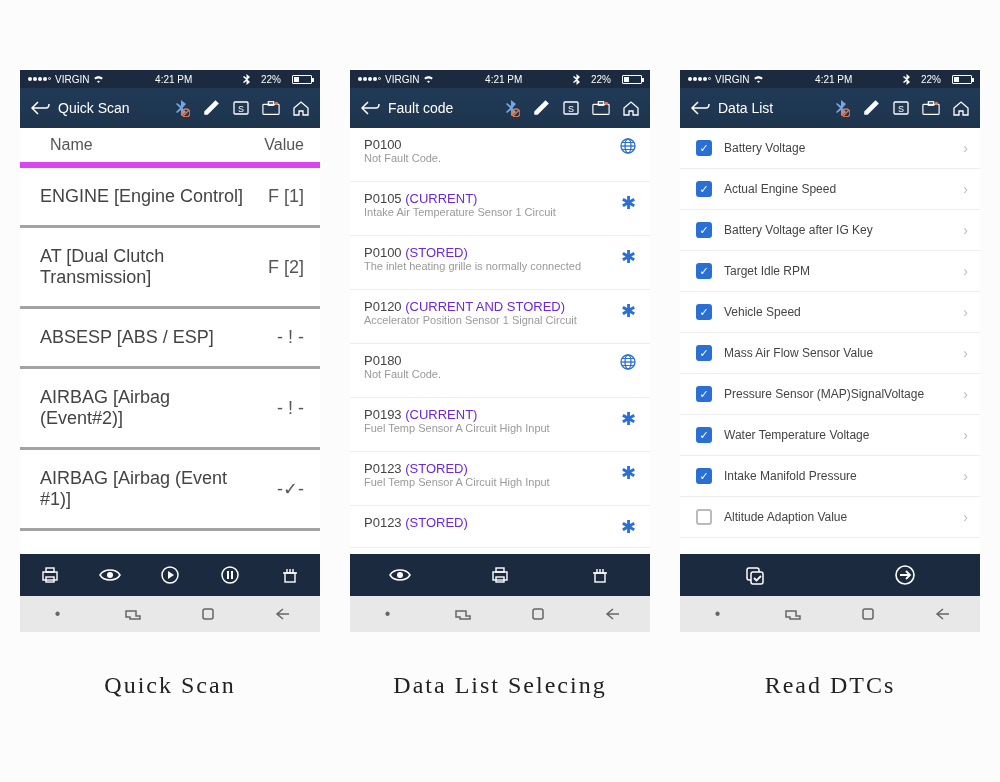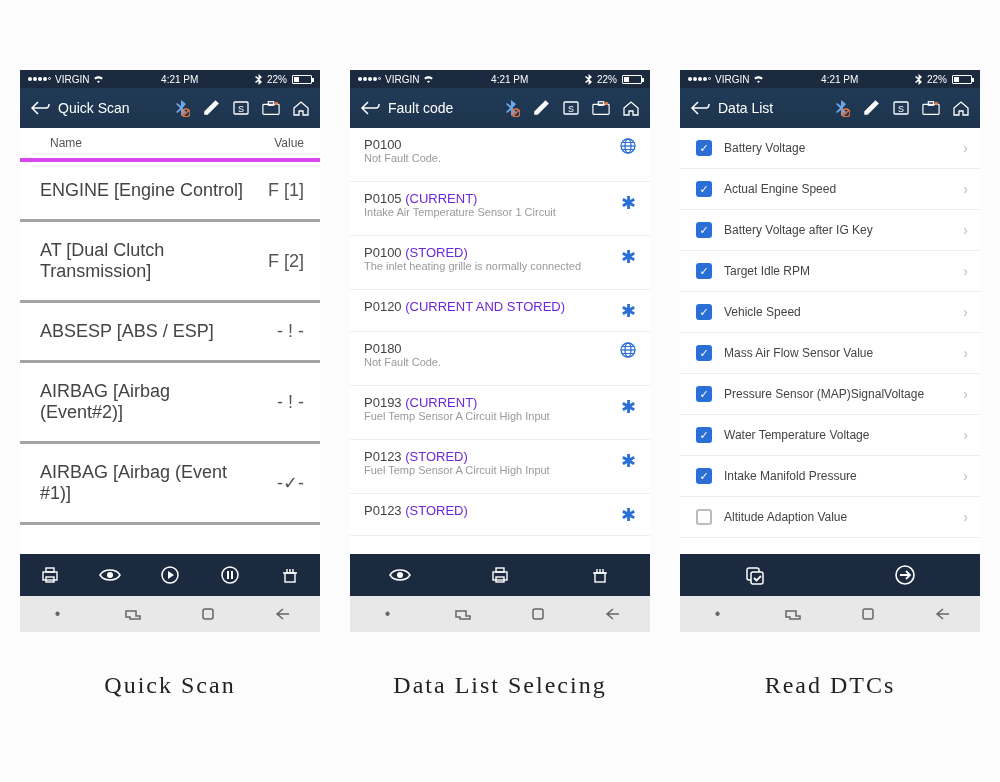--- a/index.html
+++ b/index.html
@@ -1,32 +1,32 @@
 <!DOCTYPE html>
 <html><head>
 <meta charset="utf-8">
 <style>
 *{margin:0;padding:0;box-sizing:border-box}
 body{background:#fcfcfc;font-family:-apple-system,Helvetica,Arial,sans-serif;width:1000px;height:782px;overflow:hidden}
 .container{display:flex;gap:30px;padding:70px 20px 30px 20px;width:100%}
 .phone{width:300px;display:flex;flex-direction:column;background:#fff}
 .statusbar{height:18px;background:#1b2a3f;color:#fff;font-size:10px;display:flex;align-items:center;padding:0 8px;justify-content:space-between}
 .statusbar .left{display:flex;align-items:center;gap:4px}
-.statusbar .right{display:flex;align-items:center;gap:5px}
+.statusbar .right{display:flex;align-items:center;gap:11px}
 .dots{display:inline-flex;gap:1px}
 .dot{width:4px;height:4px;border-radius:50%;background:#fff}
 .dot.empty{background:transparent;border:1px solid #fff;width:3px;height:3px}
 .wifi-icon{display:inline-block}
 .navbar{height:40px;background:linear-gradient(#203a56,#1e344d);color:#fff;display:flex;align-items:center;padding:0 10px;font-size:14px}
 .back-arrow{margin-right:6px}
 .nav-title{flex:1;font-size:14px;font-weight:300}
 .nav-icons{display:flex;gap:12px;align-items:center}
 .nav-icons svg,.nav-icons .ic{width:18px;height:18px}
 .content{flex:1;background:#fff;min-height:426px}
-.qs-header{display:flex;padding:8px 16px 8px 30px;font-size:12px;color:#555;border-bottom:4px solid #d946ef}
+.qs-header{display:flex;padding:8px 16px 8px 30px;font-size:16px;color:#555;border-bottom:6px solid #d946ef}
 .qs-header .c1{flex:1}
 .qs-row{display:flex;align-items:center;padding:18px 16px 18px 20px;font-size:18px;color:#444;border-bottom:3px solid #a3a3a3}
 .qs-row .c1{flex:1}
 .qs-row .c2{min-width:48px;text-align:right;color:#555}
 .fault-row{padding:9px 16px 17px 14px;border-bottom:1px solid #eee;position:relative}
 .fault-code{font-size:13px;color:#444}
 .fault-code .tag{color:#6d28d9}
 .fault-desc{font-size:11px;color:#9a9a9a;margin-top:0}
 .fault-icon{position:absolute;right:14px;top:10px;color:#2a6fd6}
 .dl-row{display:flex;align-items:center;padding:12px 12px 12px 16px;font-size:12px;color:#444;border-bottom:1px solid #eee}
@@ -254,20 +254,21 @@
           <div class="fault-desc">Intake Air Temperature Sensor 1 Circuit</div>
           <div class="fault-icon"><span style="font-size:18px;color:#2a6fd6">✱</span></div>
         </div>
         <div class="fault-row">
           <div class="fault-code"><span>P0100</span><span class="tag"> (STORED)</span></div>
           <div class="fault-desc">The inlet heating grille is normally connected</div>
           <div class="fault-icon"><span style="font-size:18px;color:#2a6fd6">✱</span></div>
         </div>
         <div class="fault-row">
           <div class="fault-code"><span>P0120</span><span class="tag"> (CURRENT AND STORED)</span></div>
+          <div class="fault-desc">Accelerator Position Sensor 1 Signal Circuit</div>
           <div class="fault-icon"><span style="font-size:18px;color:#2a6fd6">✱</span></div>
         </div>
         <div class="fault-row">
           <div class="fault-code"><span>P0180</span><span class="tag"></span></div>
           <div class="fault-desc">Not Fault Code.</div>
           <div class="fault-icon"><svg width="16" height="16" viewBox="0 0 16 16">
               <circle cx="8" cy="8" r="7" fill="none" stroke="#2a6fd6" stroke-width="1.3"></circle>
               <ellipse cx="8" cy="8" rx="3" ry="7" fill="none" stroke="#2a6fd6" stroke-width="1.3"></ellipse>
               <line x1="1" y1="8" x2="15" y2="8" stroke="#2a6fd6" stroke-width="1.3"></line>
               <line x1="2" y1="4.5" x2="14" y2="4.5" stroke="#2a6fd6" stroke-width="1"></line>

